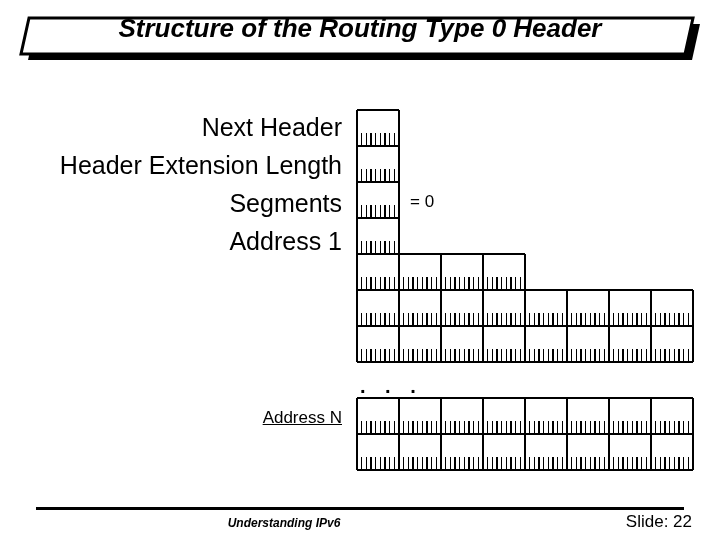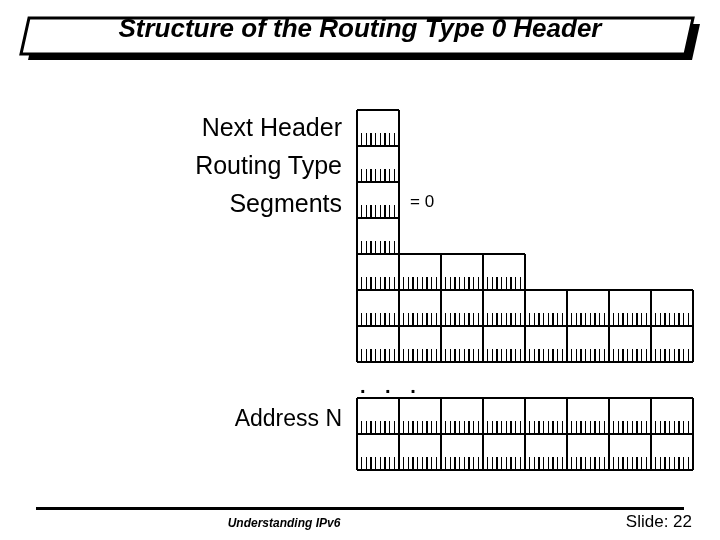--- a/index.html
+++ b/index.html
@@ -61,23 +61,24 @@
     white-space: nowrap;
   }
   #labels .label-row { height: 38px; }
 
   #label-address-n {
     position: absolute;
     left: 0px;
     top: 404px;
     width: 342px;
     text-align: right;
-    font-size: 23px;
+    font-size: 17px;
     line-height: 28px;
     white-space: nowrap;
+    text-decoration: underline;
   }
 
   
   #eq-zero {
     position: absolute;
     left: 410px;
     top: 192px;
     font-size: 17px;
     line-height: 20px;
     white-space: nowrap;
@@ -143,22 +144,23 @@
     <polygon points="36,10 700,10 692,46 28,46" fill="#000000"></polygon>
   </svg>
   <svg class="banner-shape" width="720" height="54" viewBox="0 0 720 54">
     <polygon points="29,4 693,4 685,40 21,40" fill="#ffffff" stroke="#000000" stroke-width="3"></polygon>
   </svg>
 </div>
 <div id="title-text">Structure of the Routing Type 0 Header</div>
 
 <div id="labels">
   <div class="label-row">Next Header</div>
-  <div class="label-row">Routing Type</div>
+  <div class="label-row">Header Extension Length</div>
   <div class="label-row">Segments</div>
+  <div class="label-row">Address 1</div>
 </div>
 
 <div id="label-address-n">Address N</div>
 
 <div id="eq-zero">= 0</div>
 
 <div id="ellipsis">. . .</div>
 
 <svg id="diagram" width="720" height="540" viewBox="0 0 720 540">
     <line x1="357" y1="110" x2="399" y2="110" stroke="#000000" stroke-width="1.6" shape-rendering="crispEdges"></line>

